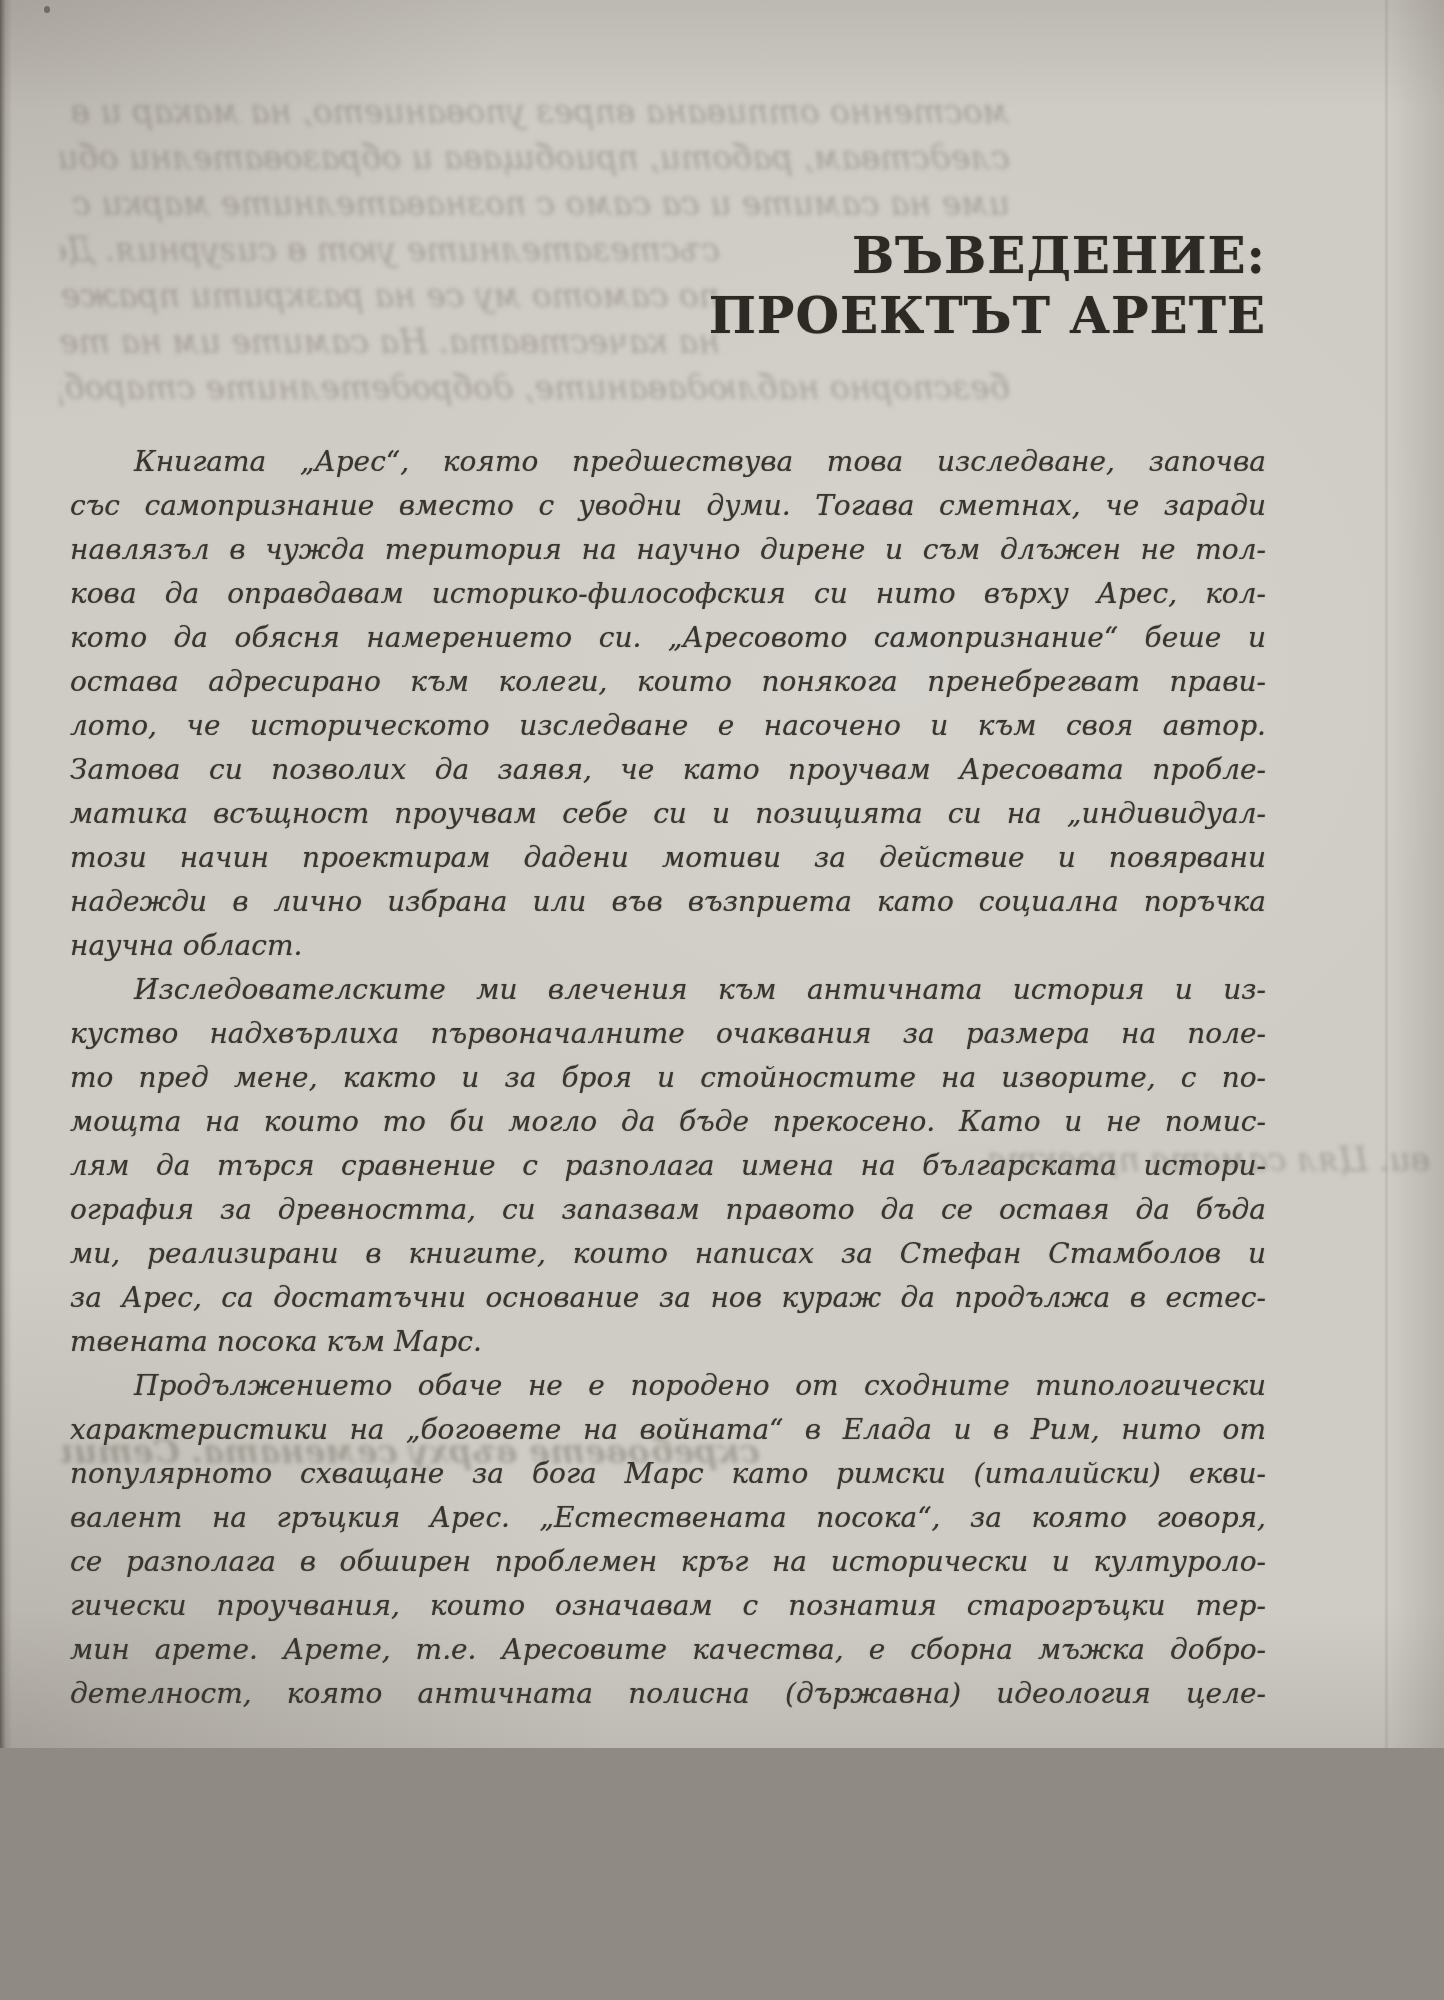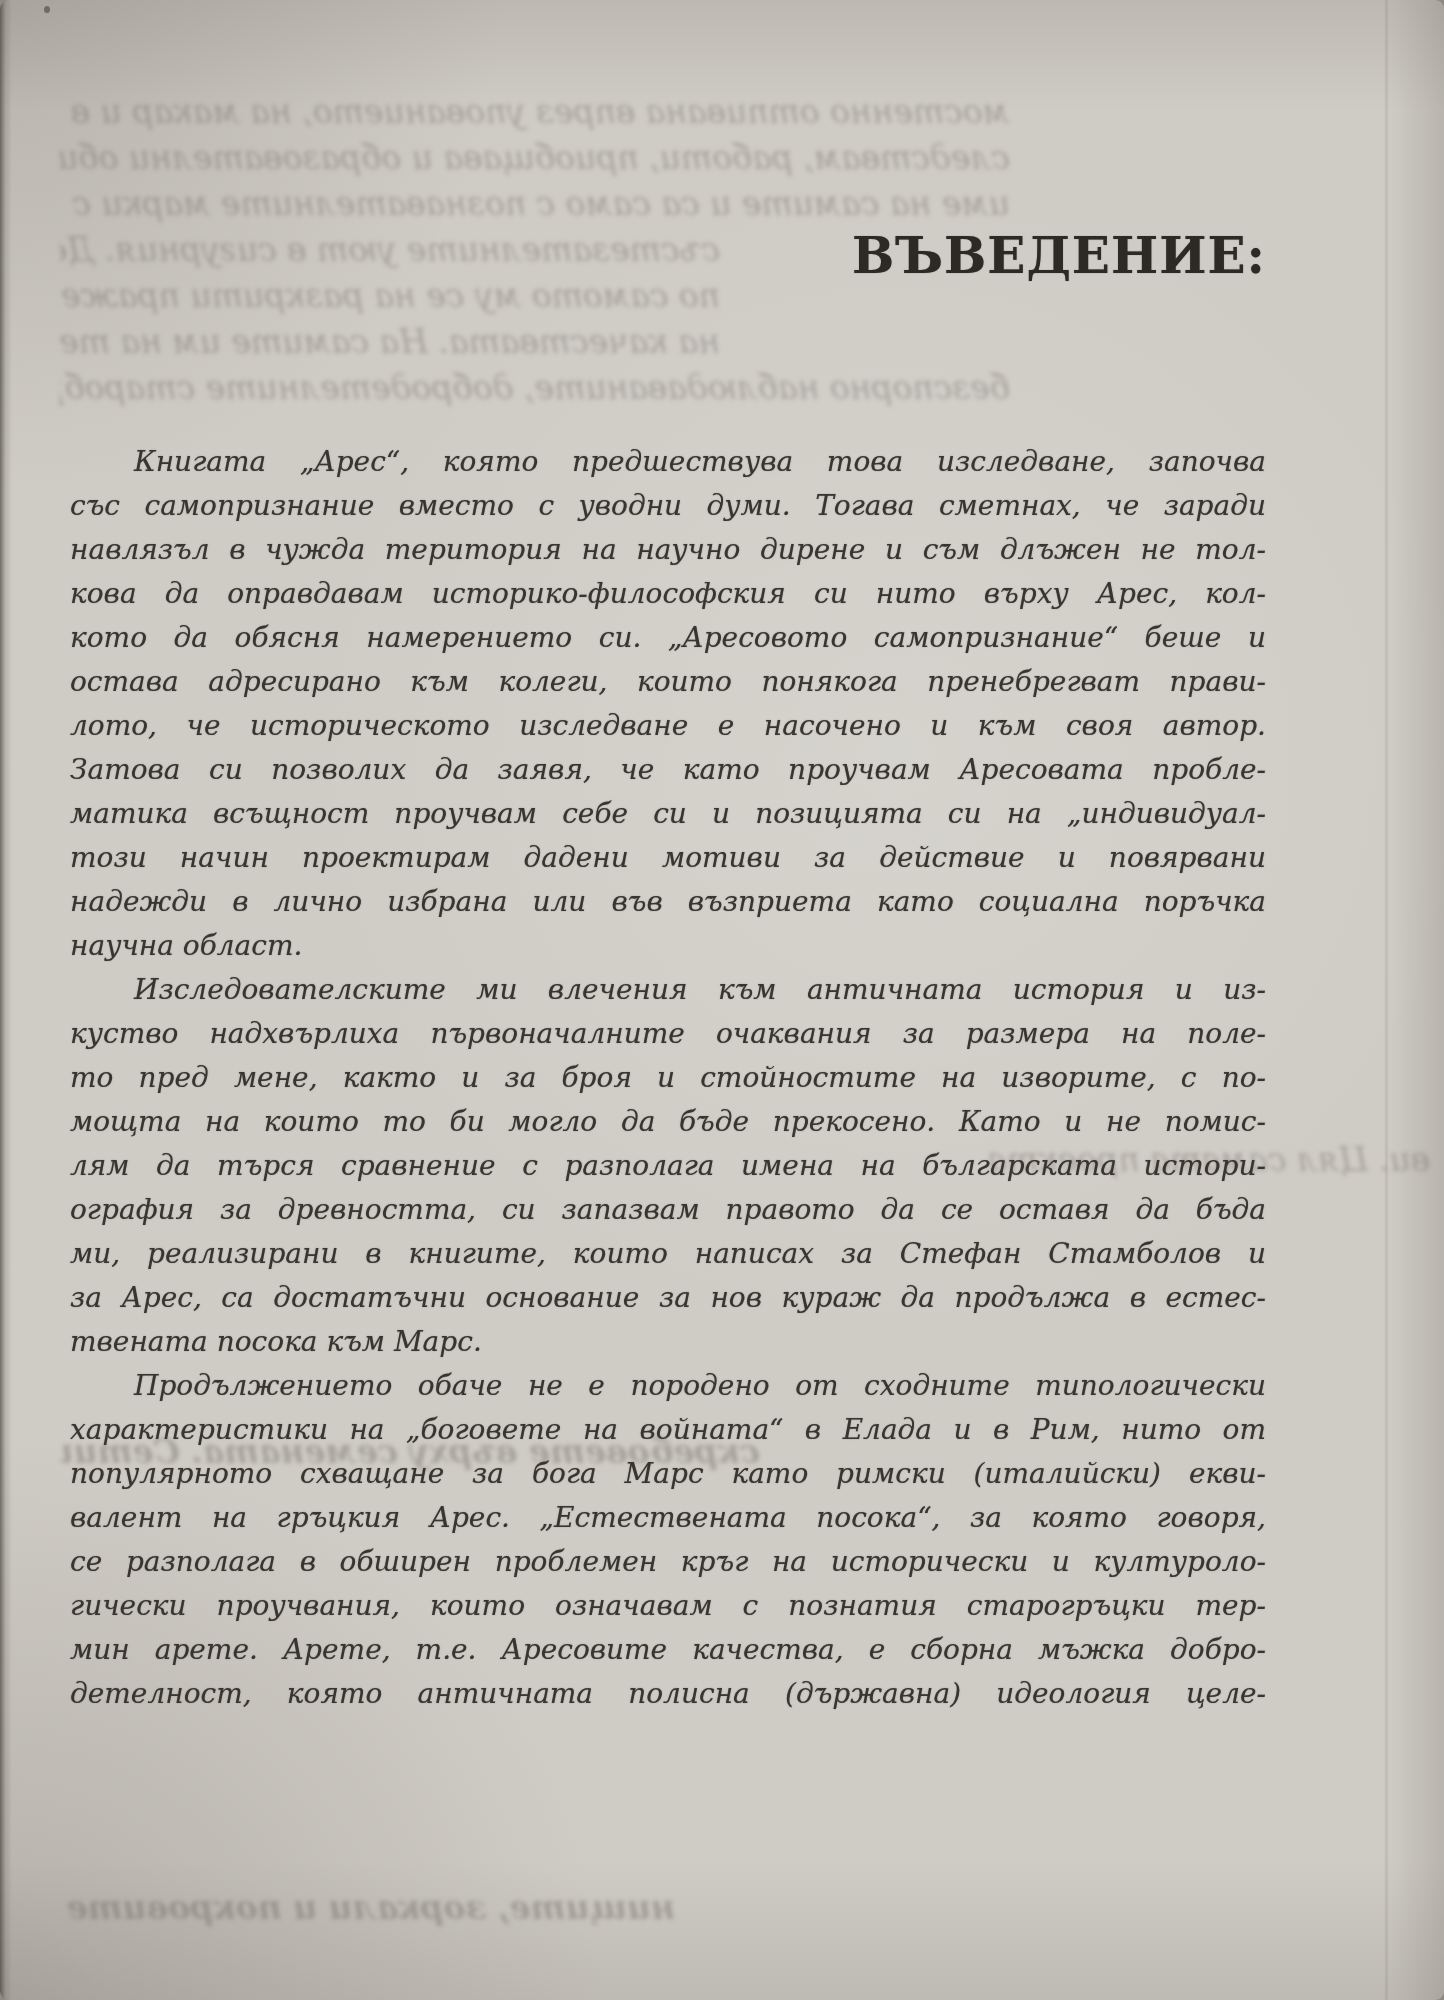--- a/index.html
+++ b/index.html
@@ -1,28 +1,27 @@
 <!DOCTYPE html>
 <html><head>
 <meta charset="utf-8">
 <style>
   html,body{margin:0;padding:0;background:#8f8b84;}
   .photo{
     position:relative;
-    width:1444px;height:2000px;
+    width:1444px;height:1748px;
     overflow:hidden;
     background-color:#cfccc5;
     background-image:
       radial-gradient(ellipse 70% 50% at 62% 38%, rgba(255,255,255,0.14), rgba(0,0,0,0) 60%),
       linear-gradient(180deg, rgba(92,86,78,0.16) 0px, rgba(0,0,0,0) 110px),
       linear-gradient(0deg, rgba(85,80,72,0.14) 0px, rgba(0,0,0,0) 140px),
       radial-gradient(60% 40% at 0% 100%, rgba(70,64,56,0.20), rgba(0,0,0,0) 70%),
       radial-gradient(50% 35% at 0% 0%, rgba(70,64,56,0.18), rgba(0,0,0,0) 70%);
     font-family:"DejaVu Serif", serif;
-    border-radius:9px;
   }
   .left-edge{
     position:absolute;left:0;top:0;width:12px;height:100%;
     background:linear-gradient(90deg, rgba(50,46,41,0.60), rgba(95,90,83,0.22) 45%, rgba(0,0,0,0));
   }
   .right-crease{
     position:absolute;left:1384px;top:0;width:5px;height:100%;
     background:linear-gradient(90deg, rgba(0,0,0,0), rgba(95,90,82,0.16), rgba(0,0,0,0));
   }
   .right-shade{
@@ -85,20 +84,21 @@
   <div class="ghost" style="left:60px;top:230px;width:660px;">състезателните уют в сигурния. Де с натурфилософията поне</div>
   <div class="ghost" style="left:60px;top:276px;width:660px;">по самото му се на разкрити пражения, както и в реализациите им</div>
   <div class="ghost" style="left:60px;top:322px;width:660px;">на качествата. На самите им на техническите са собствените</div>
   <div class="ghost" style="left:60px;top:368px;width:950px;">безспорно наблюдаваните, добродетелните старобразовани, старинни</div>
   <div class="ghost" style="left:980px;top:1140px;width:450px;">ви. Цял самата проекта Арете не дояве</div>
   <div class="ghost bold" style="left:60px;top:1432px;width:700px;">скребовете върху семената. Сетищата</div>
   <div class="ghost bold" style="left:55px;top:1888px;width:620px;">нищите, зоркали и покровите испарени бейине, бипарованите и</div>
 
   <div class="heading">
     <div>ВЪВЕДЕНИЕ:</div>
+    <div>ПРОЕКТЪТ АРЕТЕ</div>
   </div>
 
   <div class="bodytext">
 
     <div>
       <div class="bline first">Книгата „Арес“, която предшествува това изследване, започва</div>
       <div class="bline">със самопризнание вместо с уводни думи. Тогава сметнах, че заради</div>
       <div class="bline">навлязъл в чужда територия на научно дирене и съм длъжен не тол-</div>
       <div class="bline">кова да оправдавам историко-философския си нито върху Арес, кол-</div>
       <div class="bline">кото да обясня намерението си. „Аресовото самопризнание“ беше и</div>

